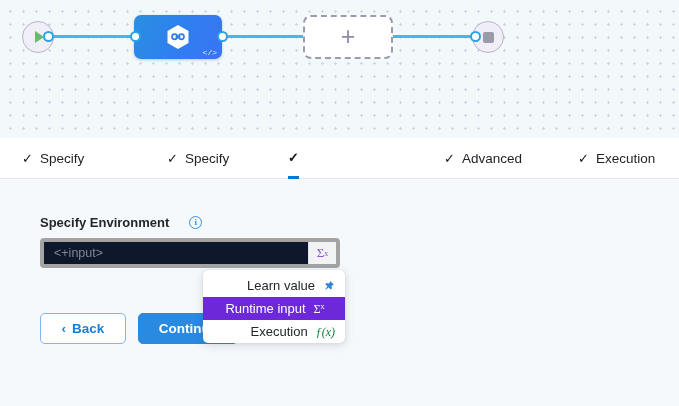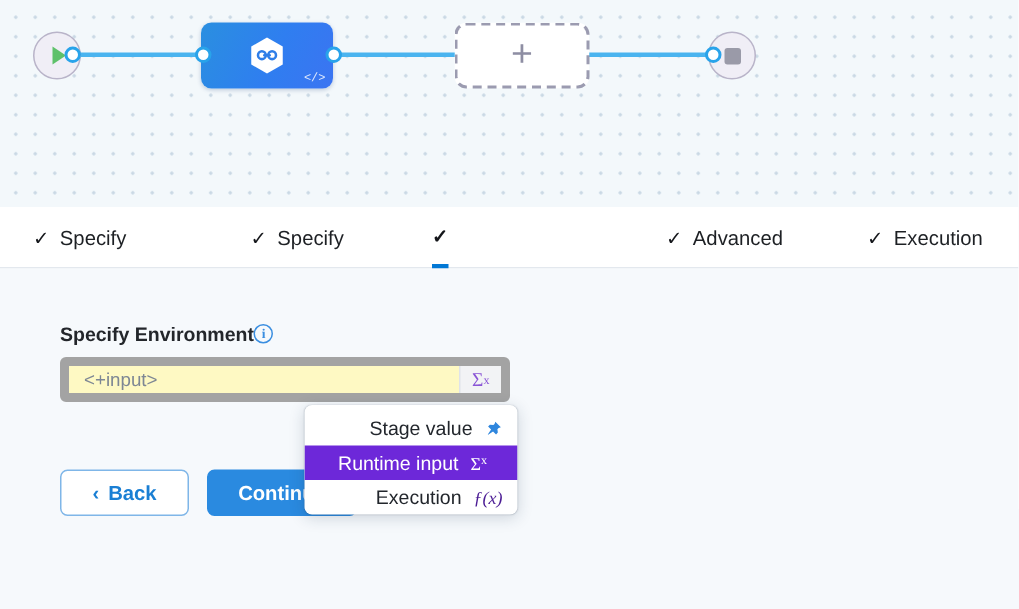--- a/index.html
+++ b/index.html
@@ -188,43 +188,43 @@
     background: #f6f9fc;
   }
   .field-label {
     position: absolute;
     left: 40px; top: 215px;
     font-size: 13px;
     font-weight: bold;
     color: #23262b;
     display: flex;
     align-items: center;
-    gap: 0;
+    gap: 20px;
   }
   .info-icon {
     display: inline-flex;
     align-items: center;
     justify-content: center;
     width: 13px; height: 13px;
     border-radius: 50%;
     border: 1.2px solid #3a8ee0;
     color: #3a8ee0;
     font-size: 9px;
     font-family: "Liberation Serif", serif;
     line-height: 1;
     box-sizing: border-box;
   }
 
   .input-wrap {
     position: absolute;
     left: 40px; top: 238px;
     width: 300px; height: 30px;
     display: flex;
-    background: #fef9c3;
-    border: 6px solid #a3a3a3;
+    background: #0f172a;
+    border: 4px solid #a3a3a3;
     border-radius: 4px;
     box-sizing: border-box;
     overflow: hidden;
   }
   .text-input {
     flex: 1;
     border: none;
     outline: none;
     padding: 0 10px;
     font-size: 12.5px;
@@ -306,21 +306,21 @@
   }
   .dd-item.selected {
     background: #6d28d9;
     color: #ffffff;
     justify-content: center;
   }
   .dd-ic { font-size: 12px; line-height: 1; display: inline-flex; }
   .ic-pin { color: #2f86dd; }
   .ic-sigma { color: #8a55d6; font-family: "Liberation Serif", serif; }
   .dd-item.selected .ic-sigma { color: #ffffff; }
-  .ic-fx { color: #4c1d95; font-family: "Liberation Serif", serif; font-style: italic; }
+  .ic-fx { color: #15803d; font-family: "Liberation Serif", serif; font-style: italic; }
   .dd-foot {
     margin-top: 4px;
     height: 29px;
     background: #f2f4f7;
     display: flex;
     align-items: center;
     justify-content: space-between;
     padding: 0 14px;
     font-size: 12.5px;
     color: #2b3038;
@@ -413,21 +413,21 @@
       <span>‹</span>
       <span>Back</span>
     </div>
     <div class="btn btn-continue">
       <span>Continue</span>
     </div>
   </div>
 
   <div class="dropdown">
     <div class="dd-item">
-      <span>Stage value</span>
+      <span>Learn value</span>
       <span class="dd-ic ic-pin">
         <svg width="12" height="12" viewBox="0 0 12 12">
           <path d="M7.2 1.1 L10.9 4.8 L9.4 5.3 L8.6 6.1 L8.9 8.4 L7.7 9.6 L5.7 7.6 L2.4 9.8 L2.2 9.6 L4.4 6.3 L2.4 4.3 L3.6 3.1 L5.9 3.4 L6.7 2.6 Z" fill="#2f86dd"></path>
         </svg>
       </span>
     </div>
     <div class="dd-item selected">
       <span>Runtime input</span>
       <span class="dd-ic ic-sigma">
         <span>Σ</span>

